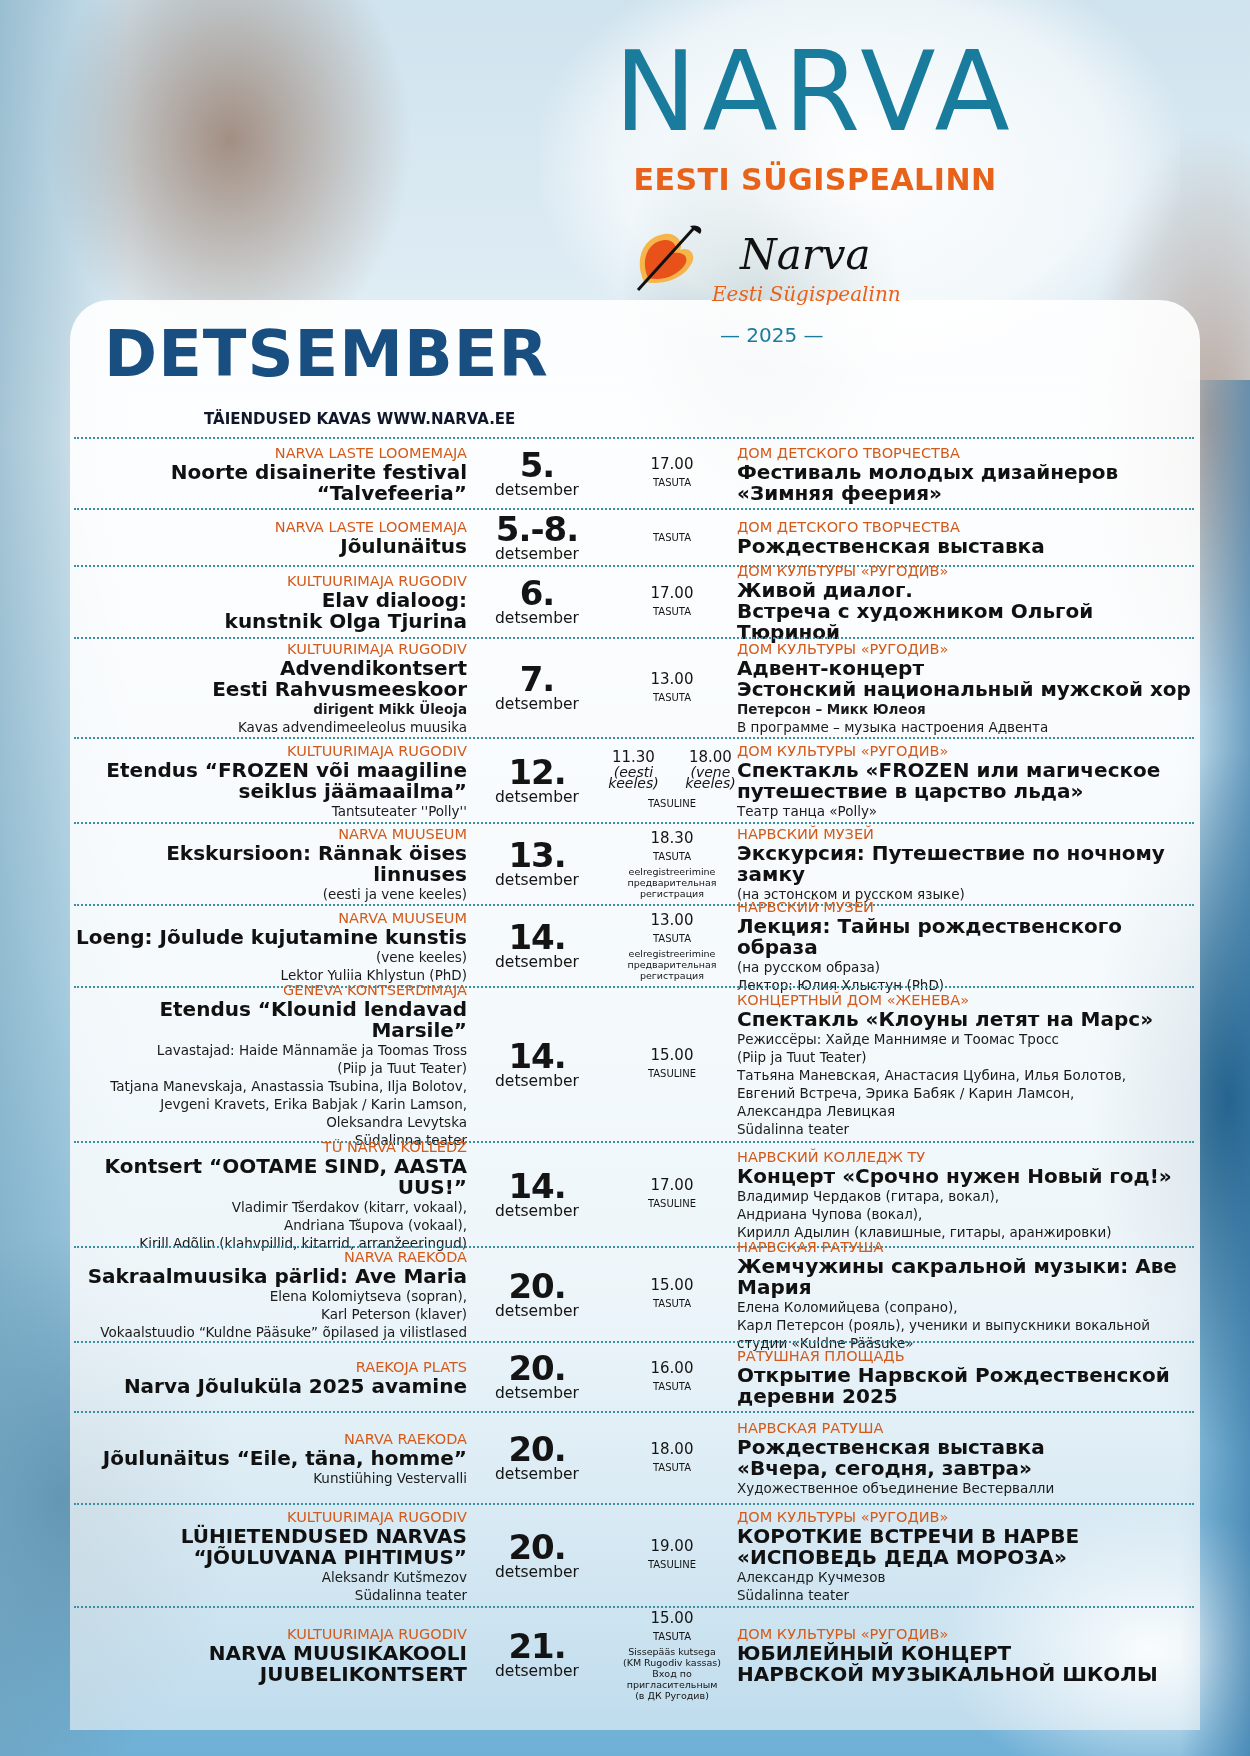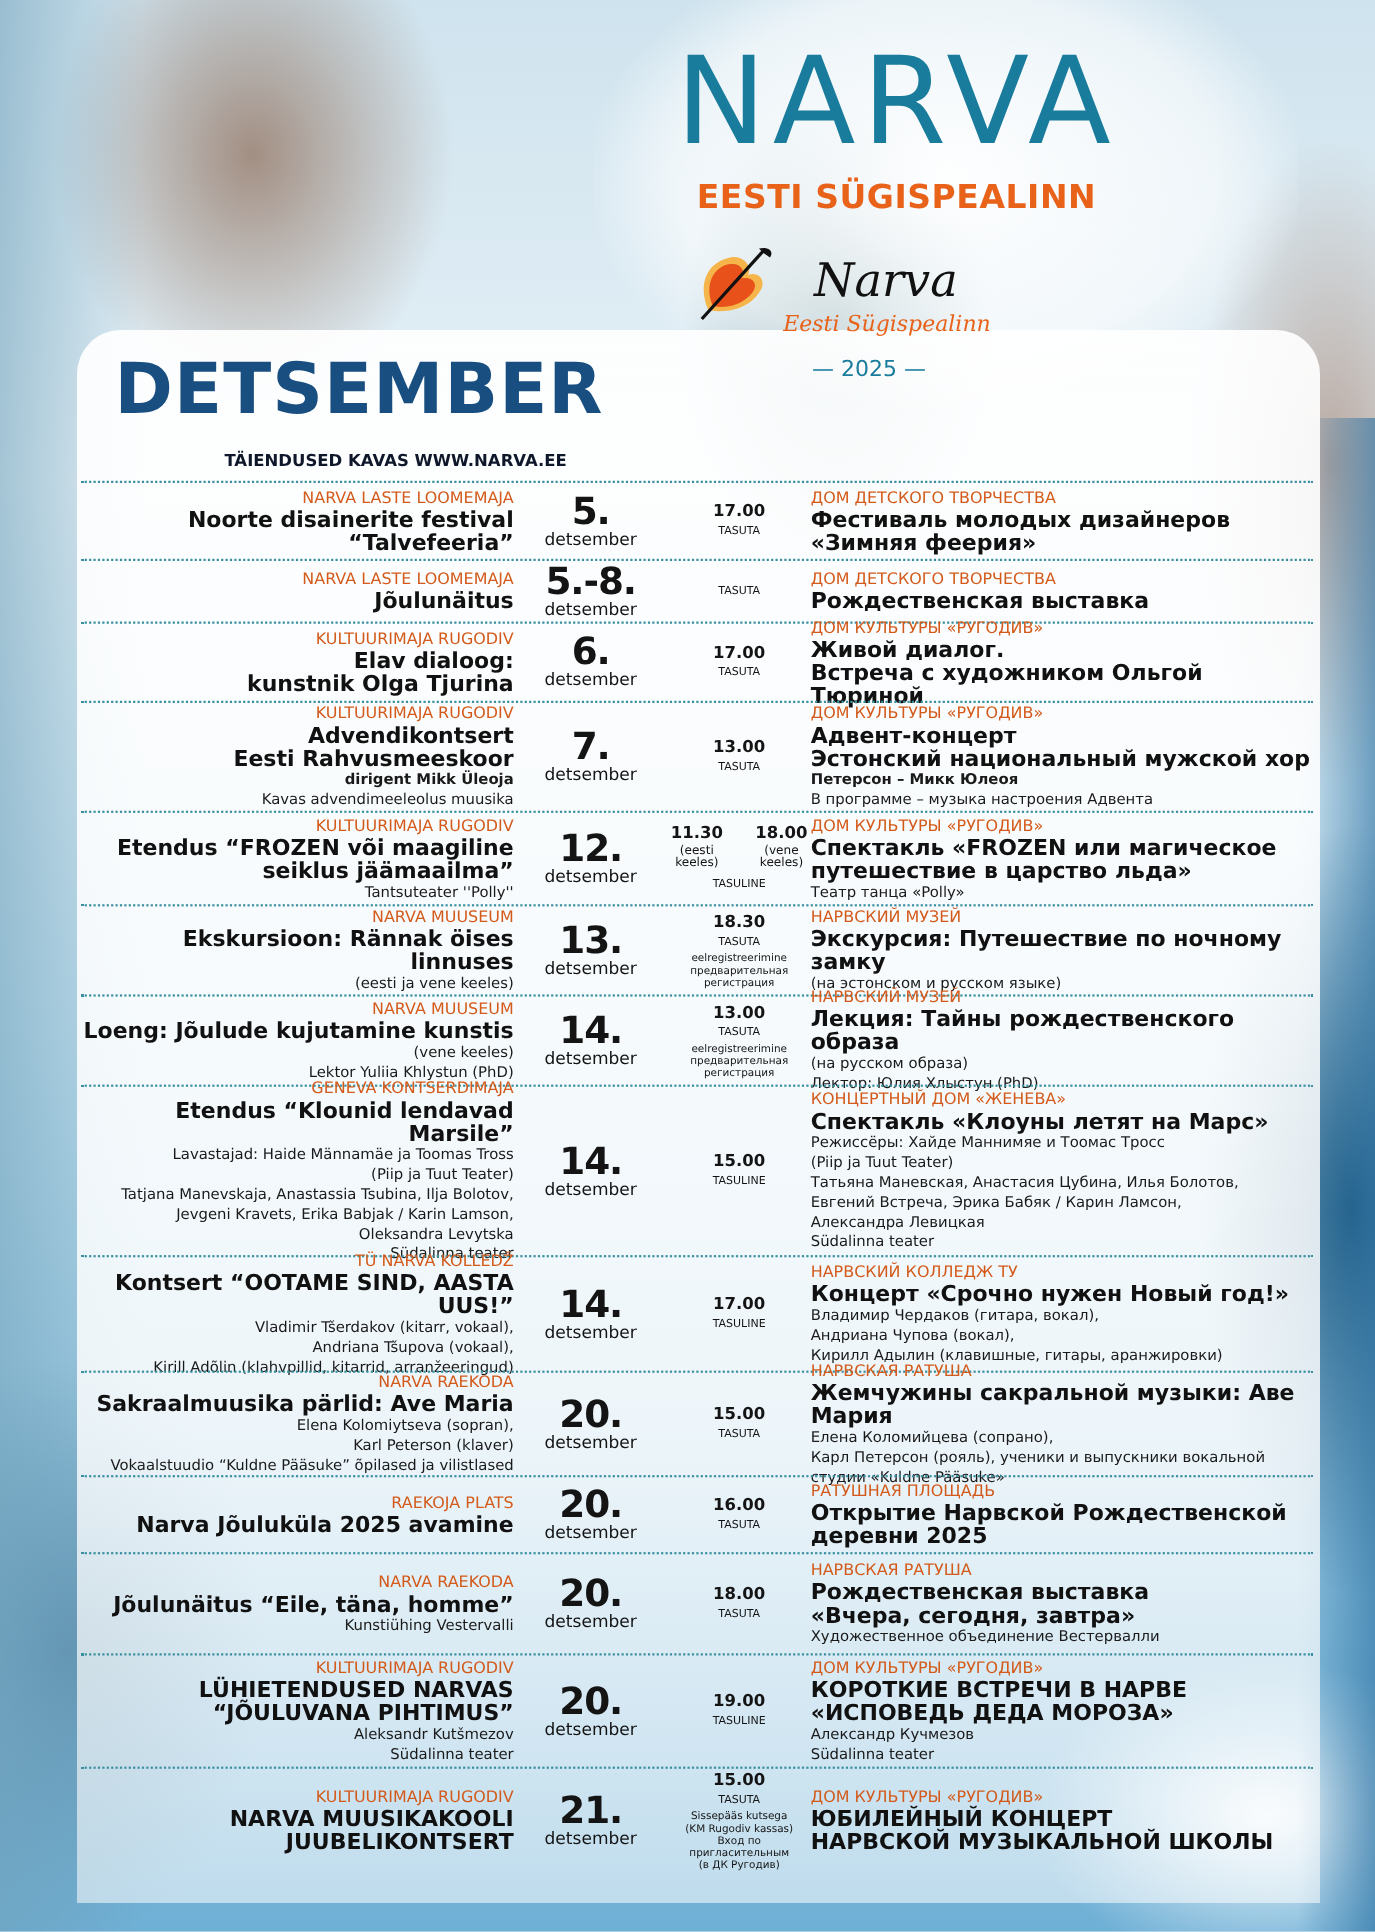--- a/index.html
+++ b/index.html
@@ -50,21 +50,21 @@
   }
   .script-narva {
     position: absolute; left: 740px; top: 230px; font-family: "DejaVu Serif", serif;
     font-style: italic; font-size: 42px; color: #111;
   }
   .script-sub {
     position: absolute; left: 712px; top: 282px; font-family: "DejaVu Serif", serif;
     font-style: italic; font-size: 20px; color: #e8621a;
   }
   .year {
-    position: absolute; left: 720px; top: 323px; width: 140px; text-align: center;
+    position: absolute; left: 720px; top: 323px; width: 140px; text-align: left;
     font-size: 20px; color: #1a7c9c;
   }
   .month-title {
     position: absolute; left: 104px; top: 318px; width: 480px;
     font-family: "DejaVu Sans", sans-serif; font-weight: bold; font-size: 64px;
     color: #184f80; letter-spacing: 1px; line-height: 72px;
   }
   .more-info {
     position: absolute; left: 158px; top: 410px; font-weight: bold; font-size: 15px; color: #0f172a; margin-left: 46px;
   }
@@ -78,26 +78,26 @@
   .col-et { width: 393px; text-align: right; padding: 3px 0; }
   .col-date { width: 140px; text-align: center; }
   .col-time { width: 130px; text-align: center; }
   .col-ru { flex: 1; text-align: left; padding: 3px 0 3px 0; }
   .venue { color: #d35a1a; font-size: 14.5px; line-height: 18px; text-transform: uppercase; }
   .title { font-weight: bold; font-size: 20px; line-height: 21px; color: #111; }
   .detail { font-size: 13.5px; line-height: 18px; color: #1a1a1a; }
   .detail.bold { font-weight: bold; }
   .date-num { font-weight: bold; font-size: 34px; line-height: 32px; letter-spacing: -1px; }
   .date-month { font-size: 15.5px; line-height: 18px; }
-  .time { font-weight: bold; font-size: 15px; line-height: 19px; }
+  .time { font-weight: normal; font-size: 15px; line-height: 19px; }
   .price { font-size: 10px; line-height: 18px; }
   .note { font-size: 9.5px; line-height: 11px; }
   .dual-time { display: flex; justify-content: center; gap: 24px; }
   .dual-time > div { text-align: center; }
-  .dual-time .note { font-size: 11px; }
+  .dual-time .note { font-size: 14px; font-style: italic; }
 </style>
 </head>
 <body>
 
 <div class="frost-left"></div>
 <div class="frost-right"></div>
 <div class="white-panel"></div>
 <div class="header-panel"></div>
 
 <div class="logo-narva">NARVA</div>

